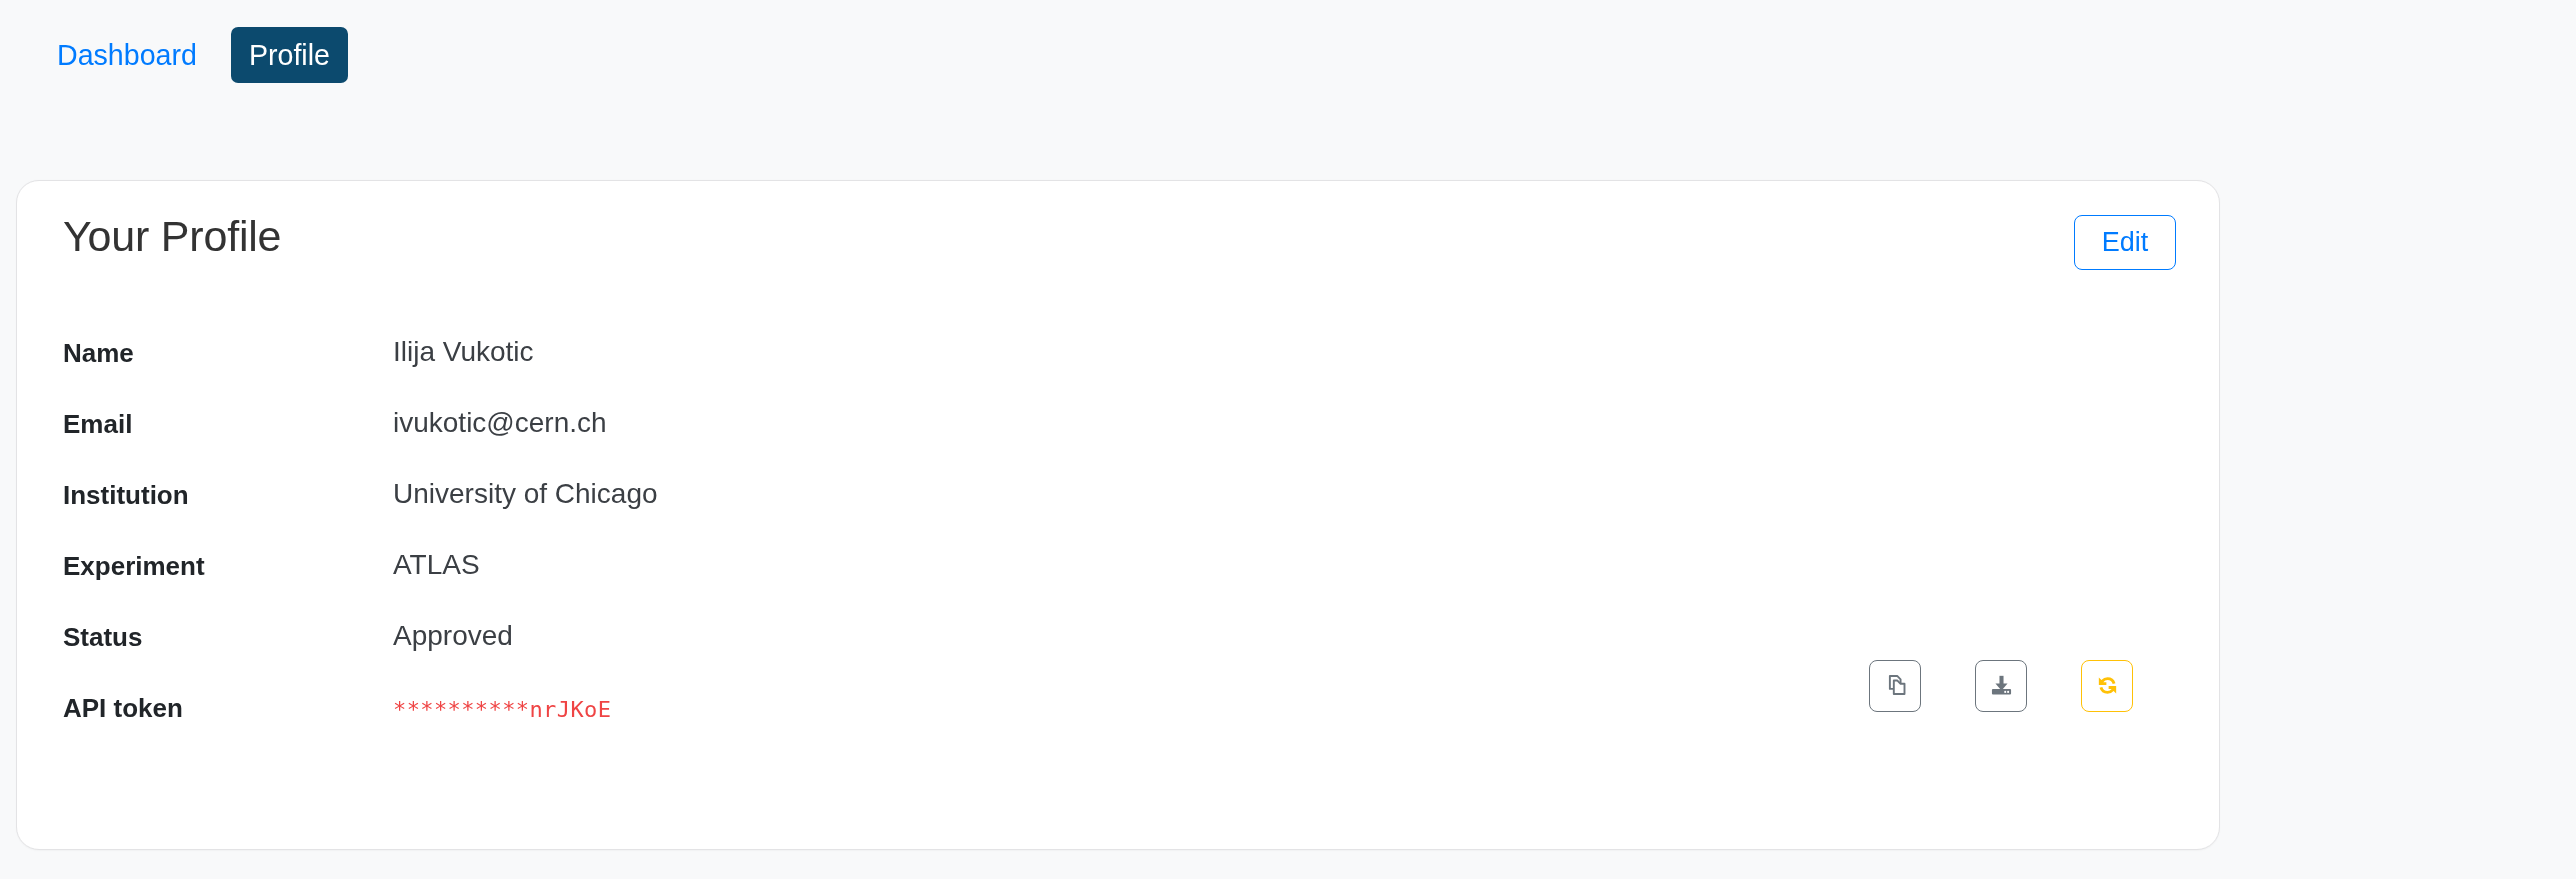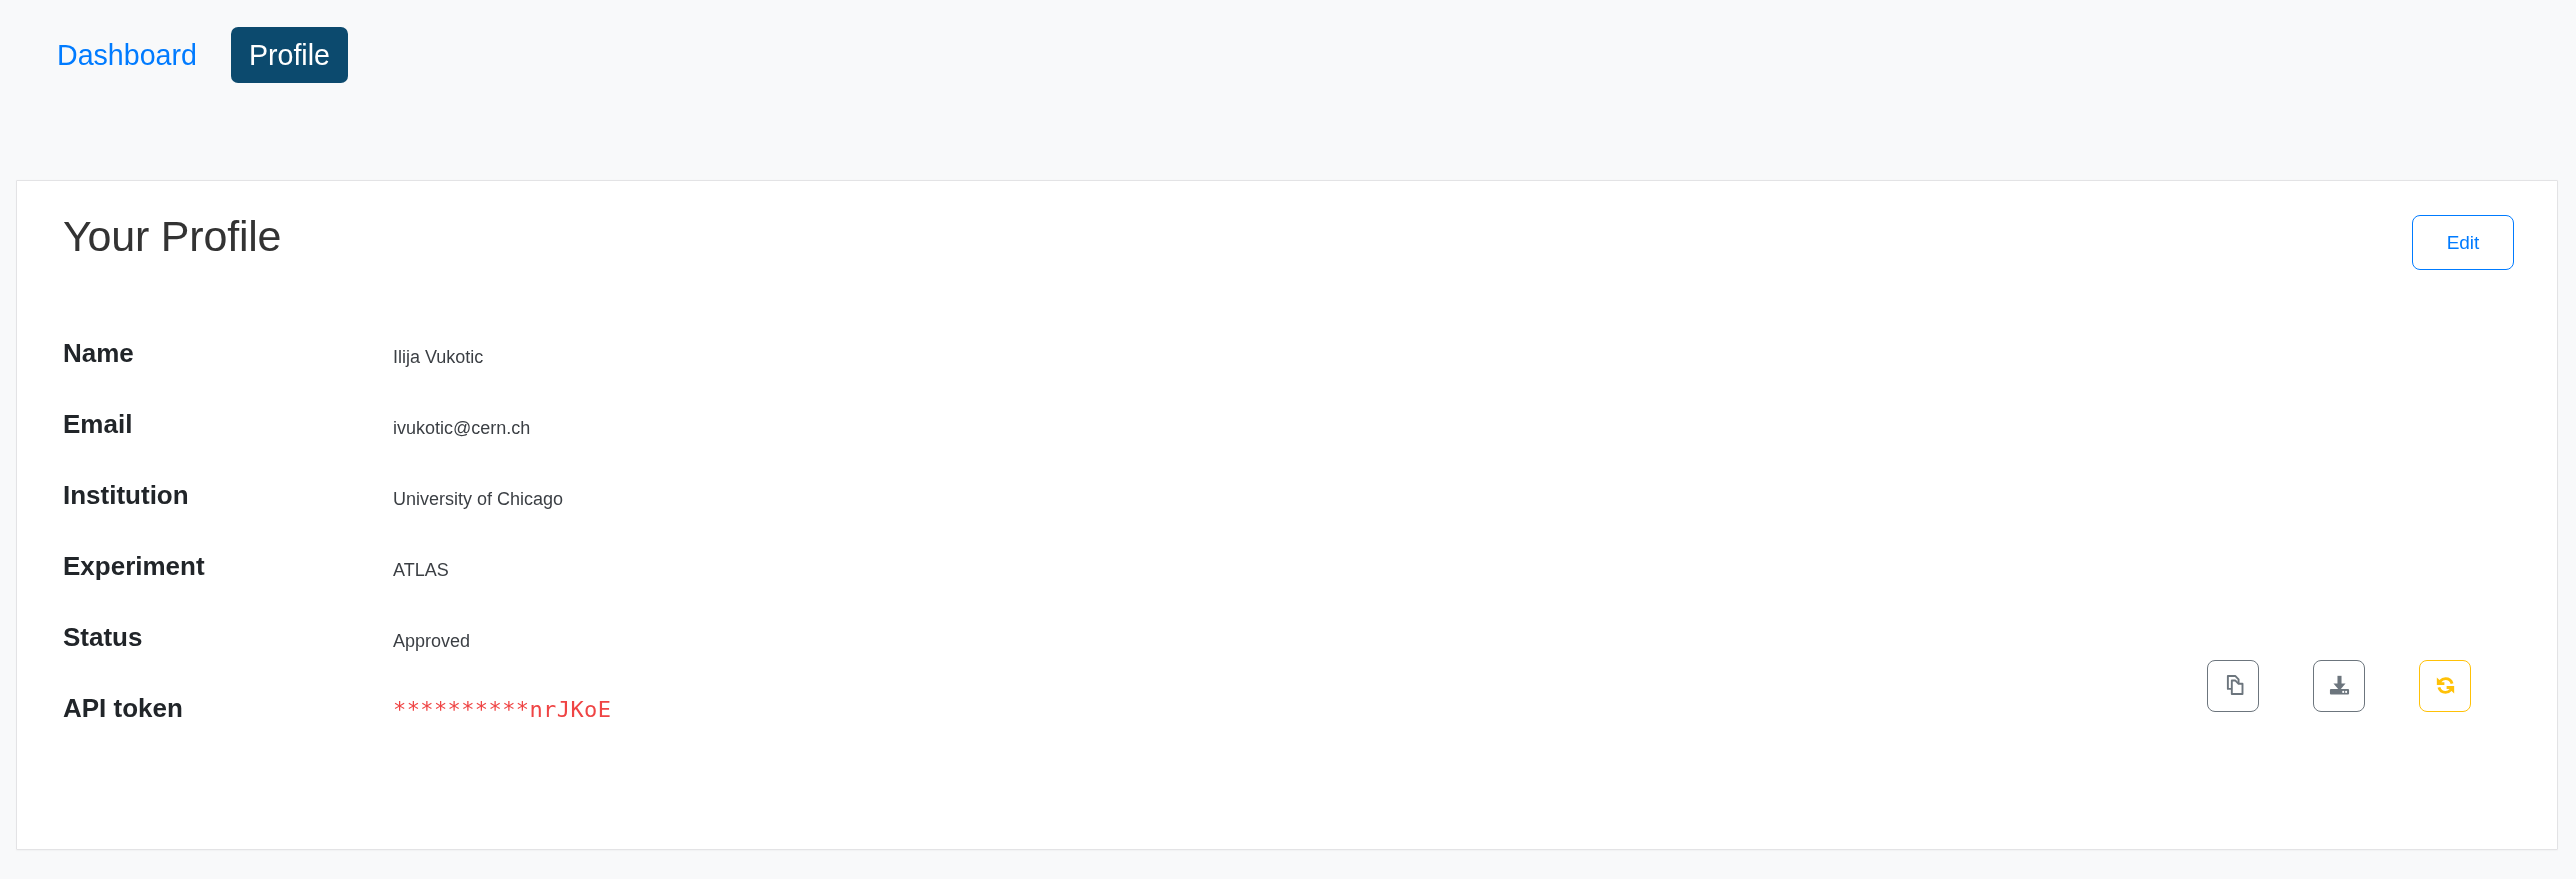--- a/index.html
+++ b/index.html
@@ -37,26 +37,26 @@
   .nav-link.active {
     background: #0c4a6e;
     color: #ffffff;
   }
 
   
   .card {
     position: absolute;
     left: 16px;
     top: 180px;
-    width: 2542px;
+    width: 2204px;
     height: 670px;
     box-sizing: border-box;
     background: #ffffff;
     border: 1.8px solid #e3e3e5;
-    border-radius: 1px;
+    border-radius: 23px;
     box-shadow: 0 0.9px 1.8px rgba(0,0,0,0.03);
   }
 
   .card-inner {
     position: relative;
     padding: 31px 43px 0 46px;
     height: 100%;
     box-sizing: border-box;
   }
 
@@ -73,21 +73,21 @@
     position: absolute;
     right: 43px;
     top: 34px;
     width: 102px;
     height: 55px;
     box-sizing: border-box;
     background: #ffffff;
     border: 1.8px solid #007bff;
     border-radius: 8px;
     color: #007bff;
-    font-size: 19px;
+    font-size: 27px;
     font-family: "Liberation Sans", sans-serif;
     line-height: 1;
     cursor: pointer;
     display: flex;
     align-items: center;
     justify-content: center;
     padding: 0;
   }
 
   
@@ -103,21 +103,21 @@
   }
   .field-label {
     width: 330px;
     flex: 0 0 330px;
     font-size: 26px;
     font-weight: bold;
     color: #212529;
     line-height: 1;
   }
   .field-value {
-    font-size: 18px;
+    font-size: 28px;
     color: #3b3f44;
     line-height: 1;
     font-weight: 400;
   }
   .field-value.mono {
     font-family: "DejaVu Sans Mono", "Liberation Mono", monospace;
     font-size: 22px;
     color: #ef4444;
     letter-spacing: 0.4px;
   }

